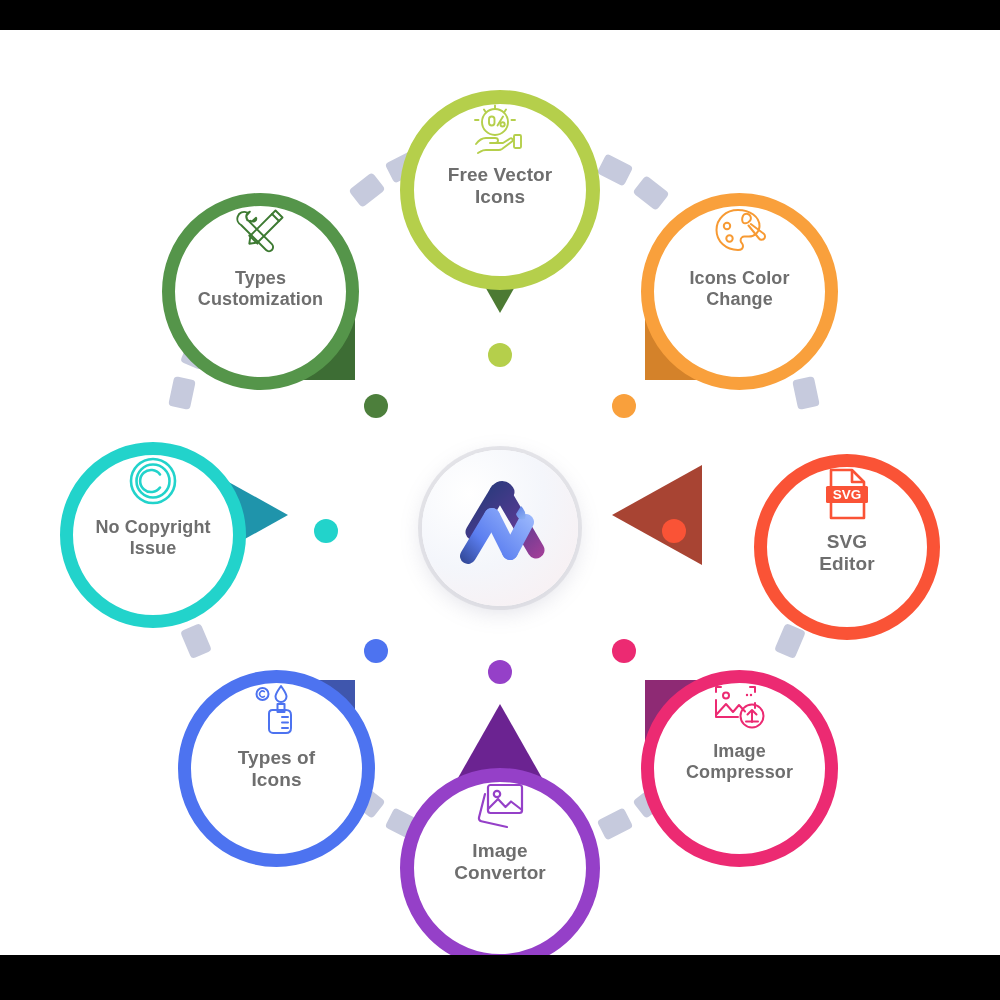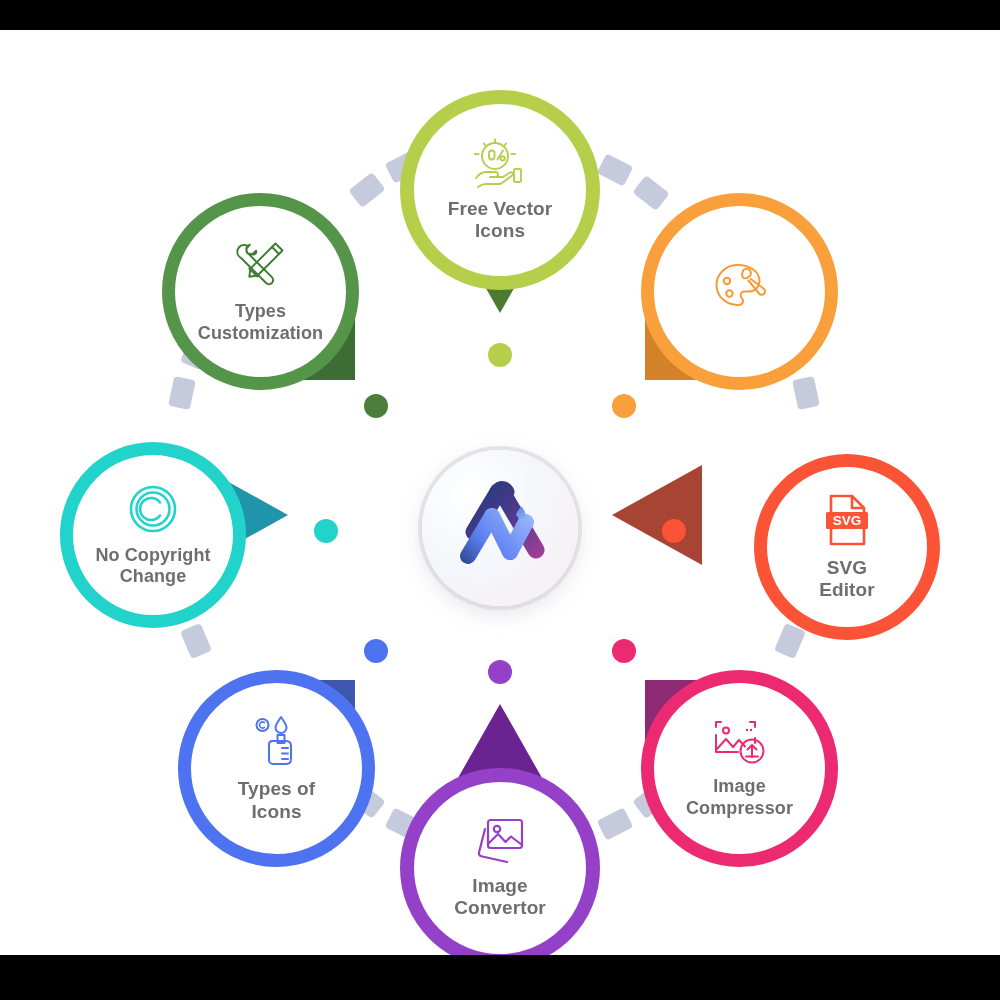--- a/index.html
+++ b/index.html
@@ -12,21 +12,21 @@
     position:absolute; left:0; top:30px; width:1000px; height:925px;
     background:#ffffff; overflow:hidden;
   }
 
   .layer { position:absolute; left:0; top:0; width:1000px; height:925px; }
 
   
   .node { position:absolute; width:0; height:0; }
   .ring {
     position:absolute; border-radius:50%; background:#fff;
-    display:flex; flex-direction:column; align-items:center; justify-content:center;
+    display:flex; flex-direction:column; align-items:center; 
     text-align:center; z-index:5;
   }
   .ico { display:block; margin-bottom:6px; }
   .lbl {
     color:#6e6e6e; font-weight:bold; letter-spacing:.1px;
     line-height:1.18; white-space:pre-line;
   }
   .tab { position:absolute; z-index:3; }
   .dot { position:absolute; border-radius:50%; z-index:6; }
 
@@ -126,20 +126,22 @@
       <div class="ring" style="left:641px; top:163px; width:197px; height:197px; border:13px solid #f9a03c;">
         <span class="ico">
           <svg width="54" height="52" viewBox="0 0 54 52" fill="none" stroke="#f79a33" stroke-width="2" stroke-linecap="round" stroke-linejoin="round">
             <path d="M25 4C13 4 3.5 12.5 3.5 24S13 44 25 44c3.3 0 5-1.9 5-4 0-1.1-.5-2-1.2-2.8-.7-.8-1.2-1.7-1.2-2.8 0-2.1 1.7-3.8 3.8-3.8h4.5c5.8 0 10.6-4.7 10.6-10.5C46.5 10.8 37 4 25 4z"></path>
             <circle cx="14" cy="20" r="3.2"></circle>
             <circle cx="16.5" cy="32.5" r="3.2"></circle>
             <path d="M31 8.5c2.5-1.5 5.5-.5 6.5 1.8 1.1 2.6-.7 5-2.6 6.2-2 1.2-4.3 1.3-5.3-.6-1-1.9-.3-6 1.4-7.4z"></path>
             <path d="M35.5 19.5L46 32.5c1.3 1.6 3.6 1.7 5 .3s1.3-3.7-.2-5L37.8 18"></path>
           </svg>
         </span>
+        <span class="lbl" style="font-size:18px;">Icons Color
+Change</span>
       </div>
       <div class="dot" style="left:612px; top:364px; width:24px; height:24px; background:#f9a03c;"></div>
     </div>
 
     <div class="node">
       <div class="tab" style="left:610px; top:435px; width:92px; height:100px;">
         <svg width="92" height="100" viewBox="0 0 92 100">
             <polygon points="92,0 92,100 2,50" fill="#a84433"></polygon>
           </svg>
       </div>
@@ -166,21 +168,21 @@
       </div>
       <div class="ring" style="left:60px; top:412px; width:186px; height:186px; border:13px solid #22d3cb;">
         <span class="ico">
           <svg width="52" height="52" viewBox="0 0 52 52" fill="none" stroke="#22d3cb" stroke-width="2.6">
             <circle cx="26" cy="26" r="22"></circle>
             <circle cx="26" cy="26" r="16.5"></circle>
             <path d="M33 19.5a11 11 0 100 13" stroke-linecap="round"></path>
           </svg>
         </span>
         <span class="lbl" style="font-size:18px;">No Copyright
-Change</span>
+Issue</span>
       </div>
       <div class="dot" style="left:314px; top:489px; width:24px; height:24px; background:#22d3cb;"></div>
     </div>
 
     <div class="node">
       <div class="tab" style="left:255px; top:650px; width:100px; height:100px; background:#3f56ad;"></div>
       <div class="ring" style="left:178px; top:640px; width:197px; height:197px; border:13px solid #4d73f0;">
         <span class="ico">
           <svg width="46" height="54" viewBox="0 0 46 54" fill="none" stroke="#4d73f0" stroke-width="2" stroke-linecap="round" stroke-linejoin="round">
             <circle cx="8.5" cy="11" r="6"></circle>

